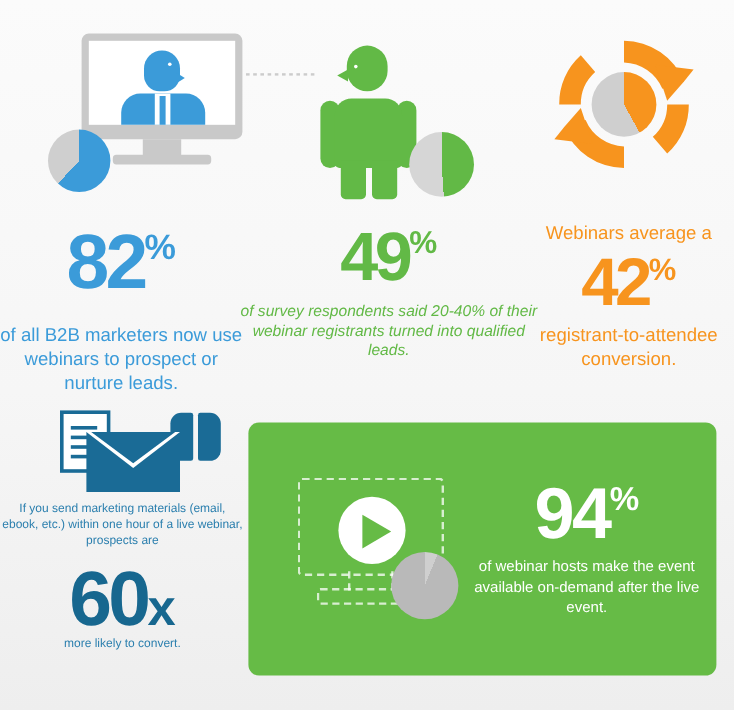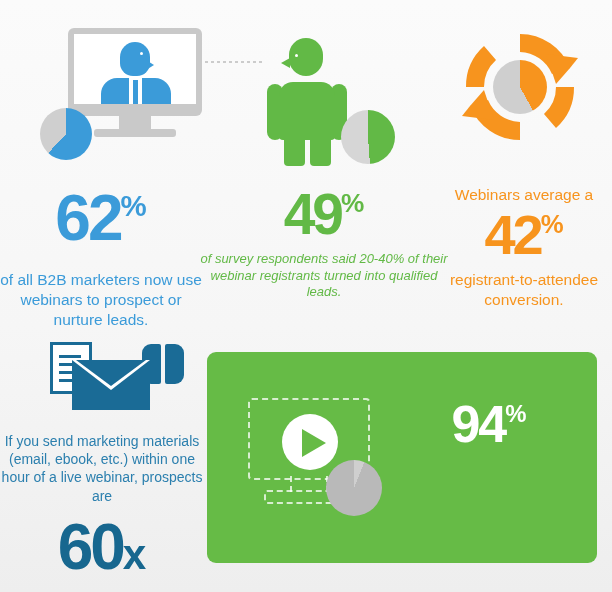--- a/index.html
+++ b/index.html
@@ -55,30 +55,30 @@
   
   #stat3{left:436px;top:178px;width:176px;text-align:center;}
   #stat3 .lead{color:#f7941e;font-size:15.5px;line-height:1.28;}
   #stat3 .bignum{color:#f7941e;font-size:56px;margin-top:2px;}
   #stat3 .cap{color:#f7941e;font-size:15.5px;margin-top:7px;}
 
   
   #stat4{left:0;top:418px;width:204px;text-align:center;}
   #stat4 .lead{color:#2b7fae;font-size:15.5px;line-height:1.3;}
   #stat4 .bignum{color:#17678f;font-size:64px;margin-top:10px;}
-  #stat4 .cap{color:#2b7fae;font-size:14px;margin-top:14px;}
+  #stat4 .cap{color:#2b7fae;font-size:10px;margin-top:0;}
 
   
   #panel{
     left:207px;top:352px;width:390px;height:211px;
     background:#66bb46;border-radius:9px;
   }
   #paneltext{left:383px;top:392px;width:212px;text-align:center;}
   #paneltext .lead{color:#ffffff;font-size:12.5px;line-height:1.32;}
-  #paneltext .bignum{color:#ffffff;font-size:52px;margin-top:6px;letter-spacing:-2px;}
+  #paneltext .bignum{color:#ffffff;font-size:60px;margin-top:6px;letter-spacing:-2px;}
   #paneltext .cap{color:#ffffff;font-size:12.5px;line-height:1.35;margin-top:6px;}
 
   
   #ill-monitor{left:40px;top:28px;width:170px;height:130px;}
   .mon-frame{
     position:absolute;left:28px;top:0;width:134px;height:88px;
     background:#c9c9c9;border-radius:6px;
   }
   .mon-screen{
     position:absolute;left:6px;top:6px;width:122px;height:70px;
@@ -201,21 +201,21 @@
       <path d="M110 40 L118 30 L86 26 L96 56 Z" fill="#f7941e"></path>
       <path d="M60 112 A54 54 0 0 1 10 78 L28 72 A36 36 0 0 0 60 94 Z" fill="#f7941e"></path>
       <path d="M10 78 L2 88 L34 92 L24 62 Z" fill="#f7941e"></path>
       <path d="M6 59 A54 54 0 0 1 24 18 L36 32 A36 36 0 0 0 24 59 Z" fill="#f7941e"></path>
       <path d="M114 59 A54 54 0 0 1 96 100 L84 86 A36 36 0 0 0 96 59 Z" fill="#f7941e"></path>
     </svg>
     <div class="pie-orange"></div>
   </div>
 
   <div class="abs" id="stat1">
-    <div class="bignum"><span>62</span><span class="pct">%</span></div>
+    <div class="bignum"><span>82</span><span class="pct">%</span></div>
     <div class="cap">of all B2B marketers now use webinars to prospect or nurture leads.</div>
   </div>
 
   <div class="abs" id="stat2">
     <div class="bignum"><span>49</span><span class="pct">%</span></div>
     <div class="cap">of survey respondents said 20-40% of their webinar registrants turned into qualified leads.</div>
   </div>
 
   <div class="abs" id="stat3">
     <div class="cap lead">Webinars average a</div>
@@ -251,15 +251,16 @@
     <div class="dm-frame"></div>
     <div class="dm-neck"></div>
     <div class="dm-base"></div>
     <div class="play-circ"></div>
     <div class="play-tri"></div>
     <div class="pie-gray"></div>
   </div>
 
   <div class="abs" id="paneltext">
     <div class="bignum"><span>94</span><span class="pct">%</span></div>
+    <div class="cap">of webinar hosts make the event available on-demand after the live event.</div>
   </div>
 
 </div>
 
 </body></html>

